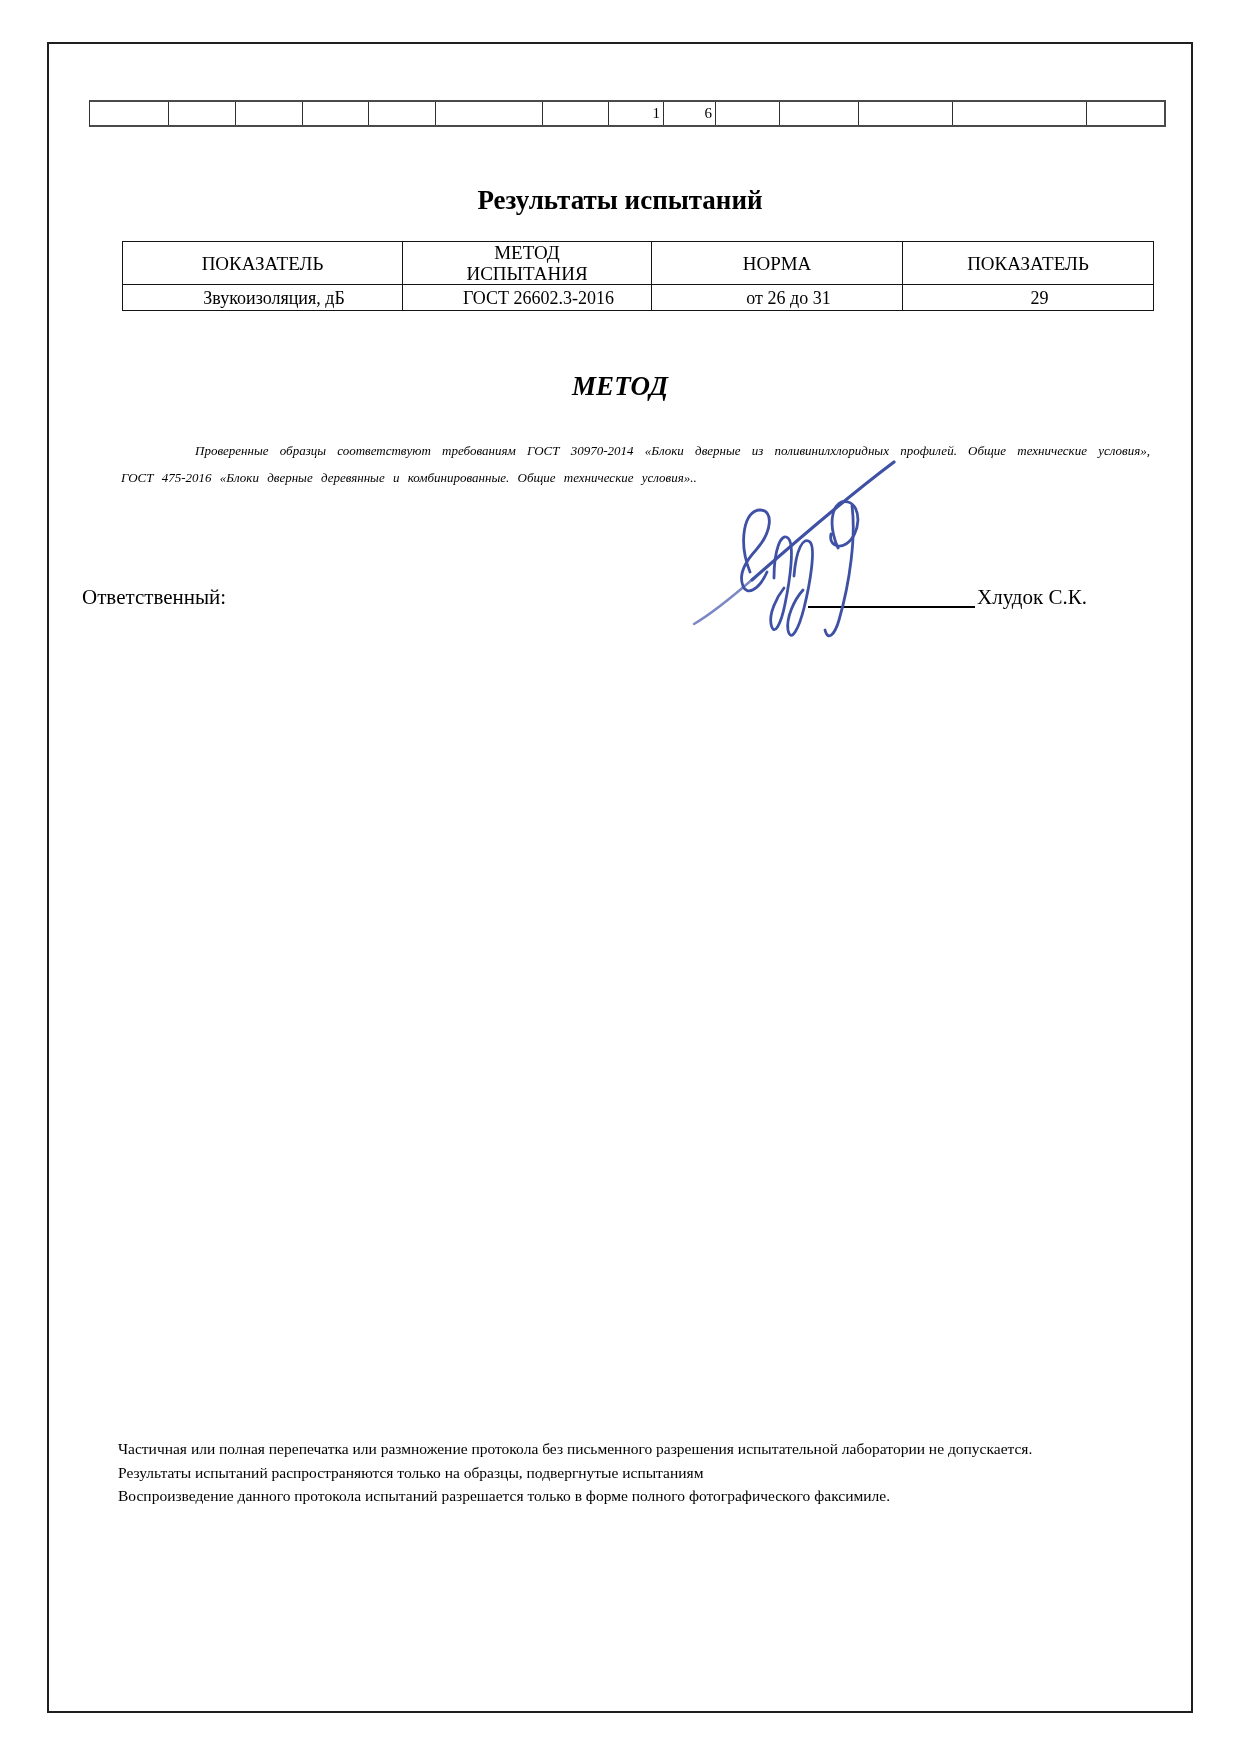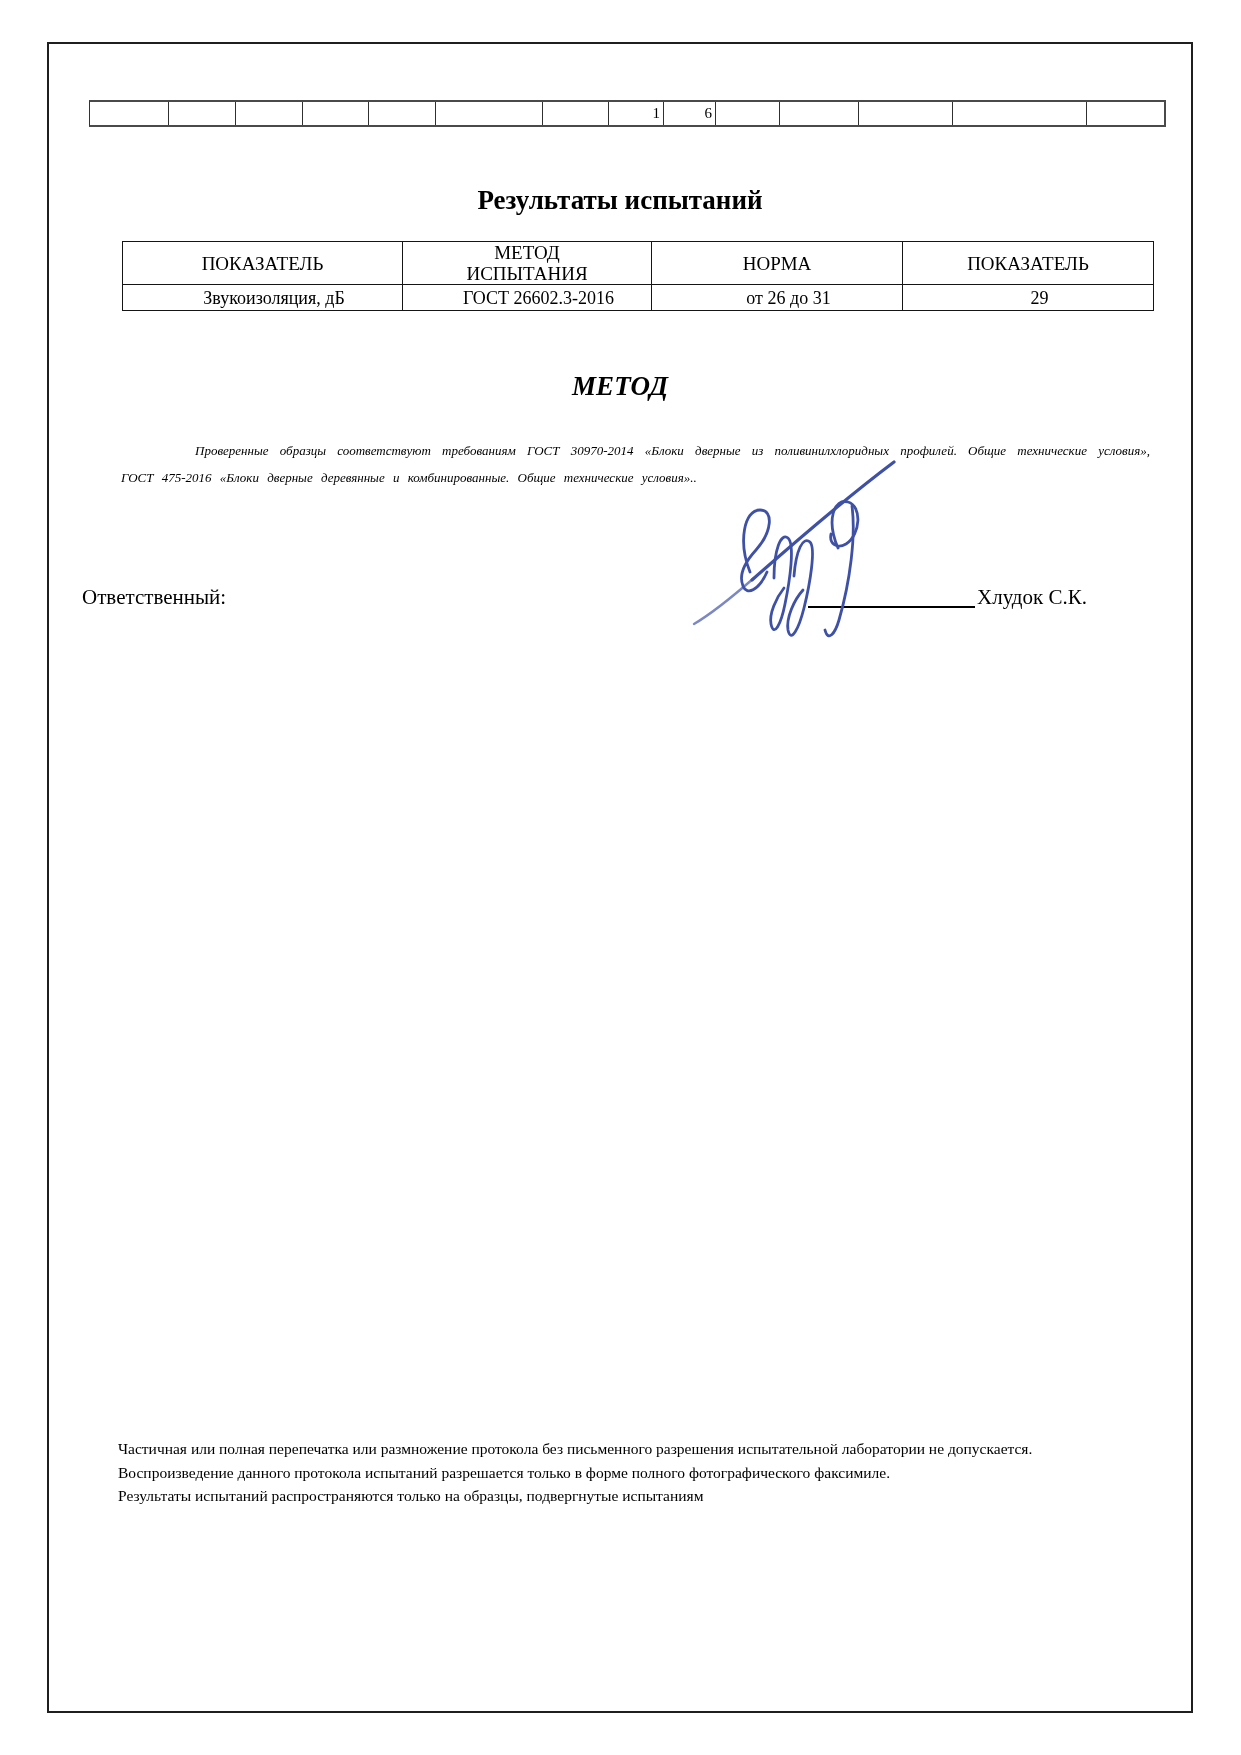--- a/index.html
+++ b/index.html
@@ -205,17 +205,17 @@
     <path d="M 88 132 C 88 104, 95 86, 102 92 C 109 98, 104 134, 99 158 C 95 178, 88 192, 85 178 C 83 168, 90 152, 98 142" fill="none" stroke="#3f51a5" stroke-width="2.8" stroke-linecap="round"></path>
 
     <path d="M 108 130 C 110 104, 117 90, 124 96 C 130 102, 124 138, 118 162 C 113 182, 105 198, 102 184 C 100 172, 108 154, 117 144" fill="none" stroke="#3f51a5" stroke-width="2.8" stroke-linecap="round"></path>
 
     <path d="M 152 102 C 140 74, 148 52, 162 56 C 176 60, 175 88, 160 98 C 151 103, 143 98, 145 88" fill="none" stroke="#3f51a5" stroke-width="2.8" stroke-linecap="round"></path>
     <path d="M 166 60 C 170 90, 164 136, 153 174 C 149 188, 142 196, 139 184" fill="none" stroke="#3f51a5" stroke-width="2.8" stroke-linecap="round"></path>
   </svg>
 
   <div class="footer-note">
     <div>Частичная или полная перепечатка или размножение протокола без письменного разрешения испытательной лаборатории не допускается.</div>
+    <div>Результаты испытаний распространяются только на образцы, подвергнутые испытаниям</div>
     <div>Воспроизведение данного протокола испытаний разрешается только в форме полного фотографического факсимиле.</div>
-    <div>Результаты испытаний распространяются только на образцы, подвергнутые испытаниям</div>
   </div>
 
 </div>
 
 </body></html>

